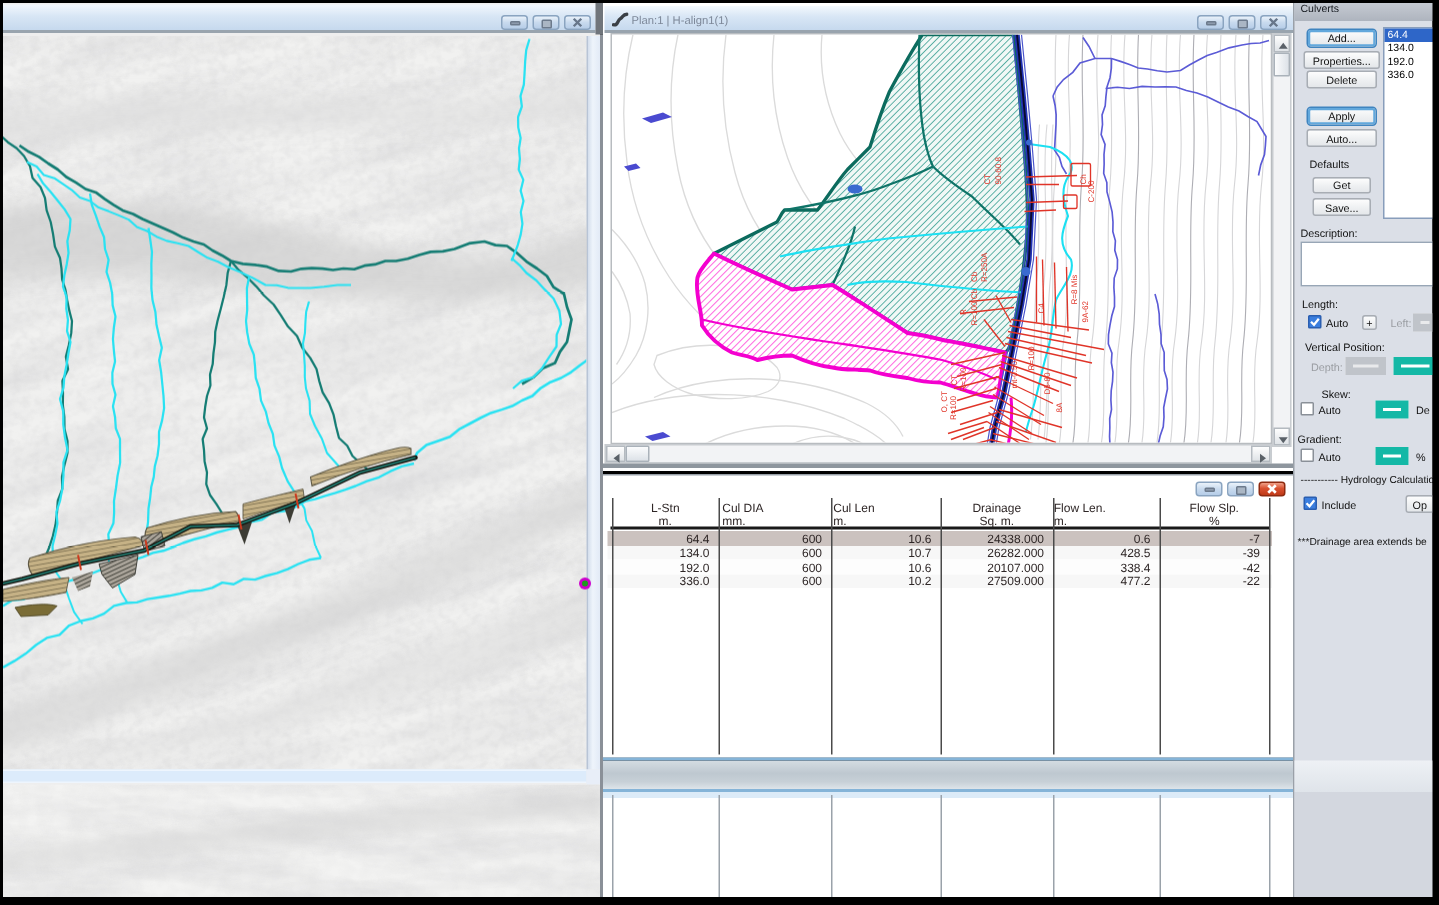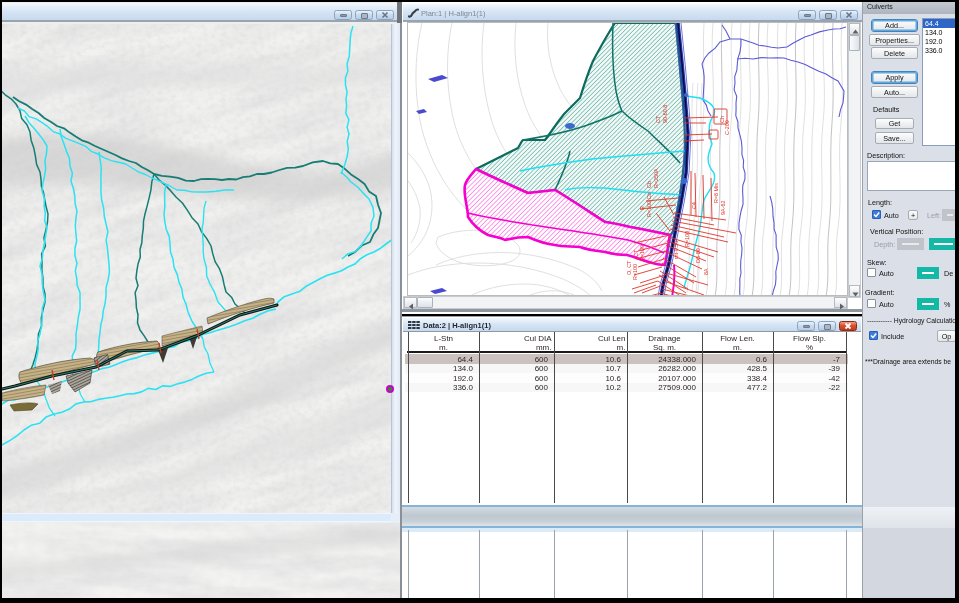--- a/index.html
+++ b/index.html
@@ -321,56 +321,40 @@
           <path d="M4,5.5 L8,2.5 L8,8.5 Z" fill="#5a6168"></path>
         </svg></div>
 <div class="abs" style="left:13px;top:0;width:16px;height:11px;background:linear-gradient(#fbfcfd,#dde2e8);border:1px solid #aab2ba;border-radius:1px"></div>
 <div class="abs" style="right:0;top:0;width:13px;height:11px;background:linear-gradient(#fefefe,#dfe3e7);border:1px solid #b4bac0"><svg width="13" height="11">
           <path d="M9,5.5 L5,2.5 L5,8.5 Z" fill="#5a6168"></path>
         </svg></div>
 </div>
 <div class="abs" style="left:0;top:307px;width:460px;height:3px;background:#8e969e"></div>
 </div>
 <div class="abs" style="left:402px;top:316px;width:460px;height:189px;background:#fff;border-top:1px solid #98a0a8">
-<div class="abs tbar" style="left:1px;top:1px;width:458px;height:15px;border-bottom:2px solid #8f99a4">
-<svg width="12" height="9" style="position:absolute;left:5px;top:3px">
-        <g fill="#2e3640">
-          <rect x="0" y="0" width="3.4" height="2"></rect>
-          <rect x="4.2" y="0" width="3.4" height="2"></rect>
-          <rect x="8.4" y="0" width="3.4" height="2"></rect>
-          <rect x="0" y="3" width="3.4" height="2"></rect>
-          <rect x="4.2" y="3" width="3.4" height="2"></rect>
-          <rect x="8.4" y="3" width="3.4" height="2"></rect>
-          <rect x="0" y="6" width="3.4" height="2"></rect>
-          <rect x="4.2" y="6" width="3.4" height="2"></rect>
-          <rect x="8.4" y="6" width="3.4" height="2"></rect>
-        </g>
-      </svg>
-<span style="position:absolute;left:20px;top:3px;font-size:7.5px;font-weight:bold;color:#1d2530">Data:2 | H-align1(1)</span>
-</div>
 <div class="abs" style="left:395px;top:4px;width:62px;height:12px">
       <span class="wbtn" style="left:0px;">
         <span class="glyph-min"></span>
       </span>
       <span class="wbtn" style="left:21px;">
         <span class="glyph-res"></span>
       </span>
       <span class="wbtn" style="left:42px;background:linear-gradient(#f0a088,#d9502f 45%,#c03a18);border-color:#8e2a10;">
         <svg class="glyph-x" width="16" height="8" viewBox="0 0 16 8">
           <path d="M5.5,1.5 L10.5,6.5 M10.5,1.5 L5.5,6.5" stroke="#fff" stroke-width="1.8"></path>
         </svg>
       </span>
     </div>
 </div>
 <div class="abs" style="left:402px;top:332px;width:460px;height:173px;background:#fff;font-size:8px;color:#2e2626">
 <div class="abs" style="left:6.5px;top:2px;width:70px;text-align:center">L-Stn<br>m.</div>
-<div class="abs" style="left:79.5px;top:2px;width:70px;text-align:right">Cul DIA<br>mm.</div>
-<div class="abs" style="left:153.5px;top:2px;width:70px;text-align:right">Cul Len<br>m.</div>
+<div class="abs" style="left:79.5px;top:2px;width:70px;text-align:left">Cul DIA<br>mm.</div>
+<div class="abs" style="left:153.5px;top:2px;width:70px;text-align:left">Cul Len<br>m.</div>
 <div class="abs" style="left:227.5px;top:2px;width:70px;text-align:center">Drainage<br>Sq. m.</div>
-<div class="abs" style="left:300.5px;top:2px;width:70px;text-align:center">Flow Len.<br>m.</div>
+<div class="abs" style="left:300.5px;top:2px;width:70px;text-align:left">Flow Len.<br>m.</div>
 <div class="abs" style="left:372.5px;top:2px;width:70px;text-align:center">Flow Slp.<br>%</div>
 <div class="abs" style="left:5px;top:19px;width:439px;height:2px;background:#1a1a1a"></div>
 <div class="abs" style="left:3px;top:22px;width:443px;height:9.5px;background:#cbc2bf"></div>
 <div class="abs" style="left:3px;top:31.5px;width:443px;height:9.5px;background:#f7f7f7"></div>
 <div class="abs" style="left:3px;top:41px;width:443px;height:9.5px;background:#fdfdfd"></div>
 <div class="abs" style="left:3px;top:50.5px;width:443px;height:9.5px;background:#f7f7f7"></div>
 <div class="abs" style="right:389px;top:22.5px">64.4</div>
 <div class="abs" style="right:314px;top:22.5px">600</div>
 <div class="abs" style="right:241px;top:22.5px">10.6</div>
 <div class="abs" style="right:166px;top:22.5px">24338.000</div>
@@ -438,21 +422,21 @@
       </svg>
     </div>
 <div class="lbl" style="left:21px;top:209px">Auto</div>
 <div class="btn" style="left:45px;top:208px;width:10px;height:10px;line-height:9px">+</div>
 <div class="lbl gray" style="left:64px;top:209px">Left:</div>
 <div class="inp gray" style="left:79px;top:207px;width:16px;height:12px">5.2</div>
 <div class="lbl" style="left:7px;top:225px">Vertical Position:</div>
 <div class="lbl gray" style="left:11px;top:238px">Depth:</div>
 <div class="inp gray" style="left:34px;top:236px;width:27px;height:12px">0.00</div>
 <div class="inp" style="left:66px;top:236px;width:29px;height:12px;text-align:left;padding-left:2px">Attach t</div>
-<div class="lbl" style="left:4px;top:256px">Skew:</div>
+<div class="lbl" style="left:18px;top:256px">Skew:</div>
 <div class="abs" style="left:4px;top:266px;width:9px;height:9px;background:#fff;border:1px solid #8a9098;border-radius:1px"></div>
 <div class="lbl" style="left:16px;top:267px">Auto</div>
 <div class="inp" style="left:54px;top:265px;width:22px;height:12px">80</div>
 <div class="lbl" style="left:81px;top:267px">De</div>
 <div class="lbl" style="left:2px;top:286px">Gradient:</div>
 <div class="abs" style="left:4px;top:297px;width:9px;height:9px;background:#fff;border:1px solid #8a9098;border-radius:1px"></div>
 <div class="lbl" style="left:16px;top:298px">Auto</div>
 <div class="inp" style="left:54px;top:296px;width:22px;height:12px">5</div>
 <div class="lbl" style="left:81px;top:298px">%</div>
 <div class="lbl" style="left:4px;top:315px;font-size:6.8px">----------- Hydrology Calculatio</div>

